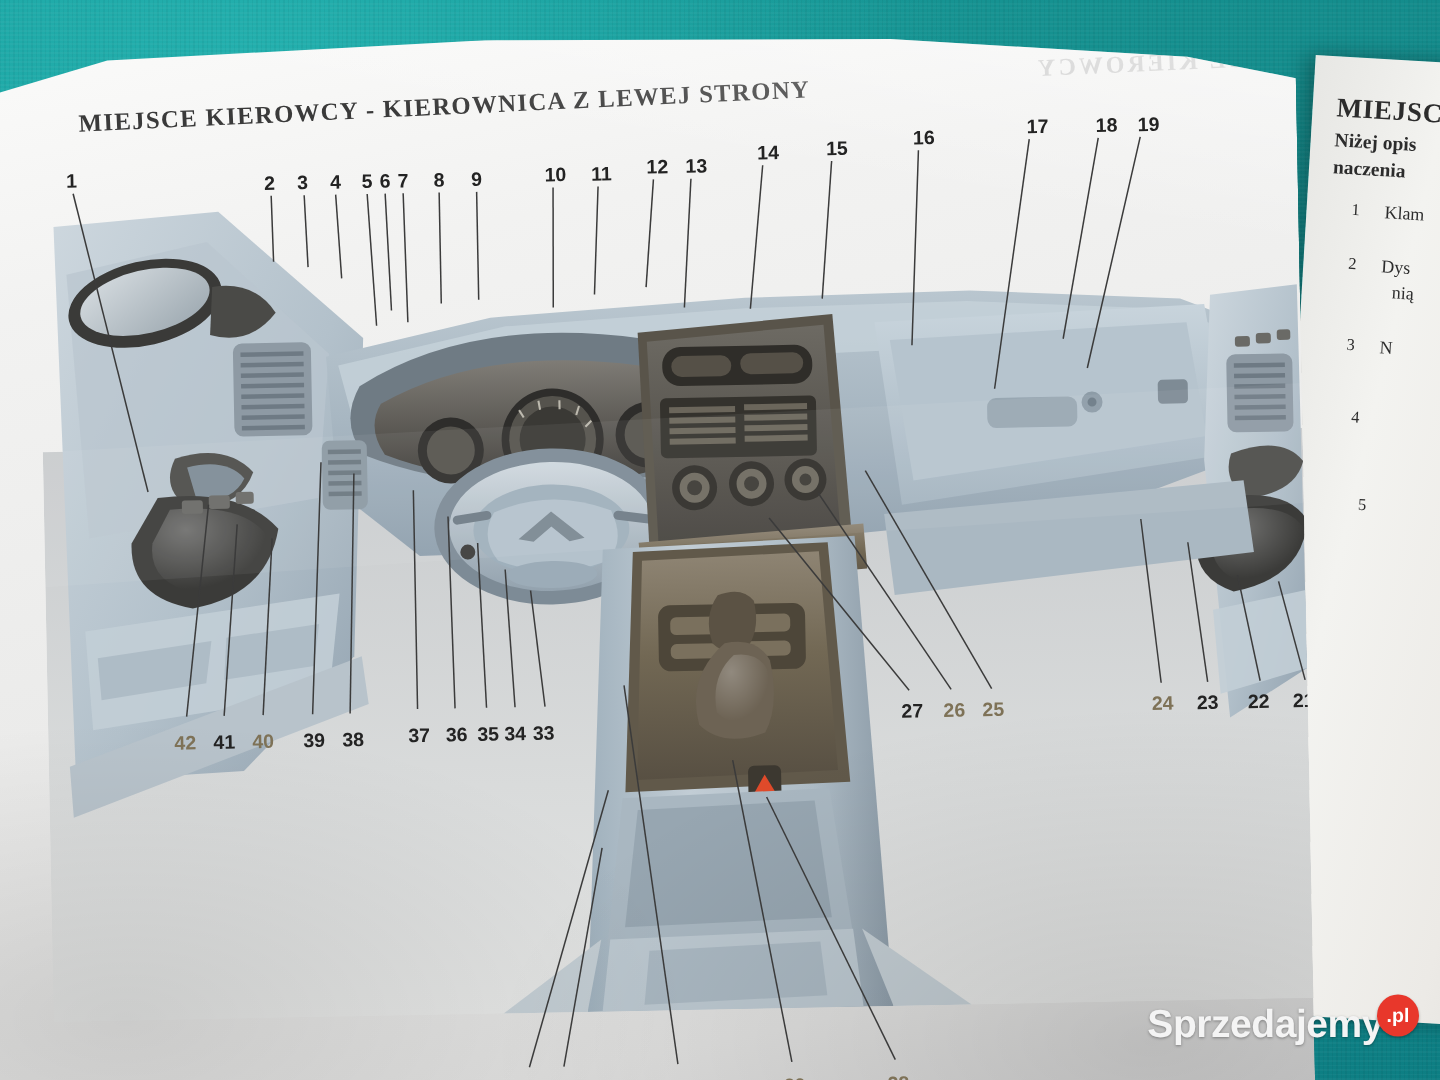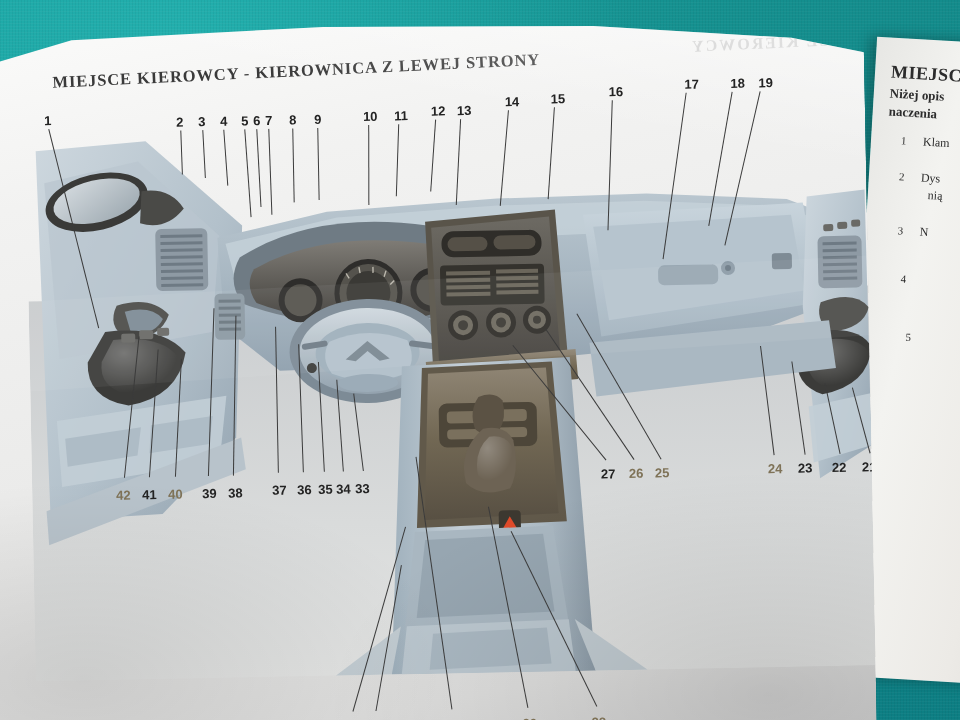--- a/index.html
+++ b/index.html
@@ -458,14 +458,20 @@
         <div class="lead" style="left: 203px; top: 454px; width: 118px; transform: rotate(-86deg);"></div>
         <div class="num tan" style="left: 196px; top: 464px;">40</div>
         <div class="lead" style="left: 177px; top: 454px; width: 128px; transform: rotate(-85deg);"></div>
         <div class="num" style="left: 170px; top: 464px;">41</div>
         <div class="lead" style="left: 152px; top: 454px; width: 142px; transform: rotate(-83deg);"></div>
         <div class="num tan" style="left: 144px; top: 464px;">42</div>
       </div>
 
   </div>
 
+  <div class="wm">
+    <span class="wm-txt">Sprzedajemy</span>
+    <span class="wm-dot">
+      <span>.pl</span>
+    </span>
+  </div>
 
 </div>
 
 </body></html>

